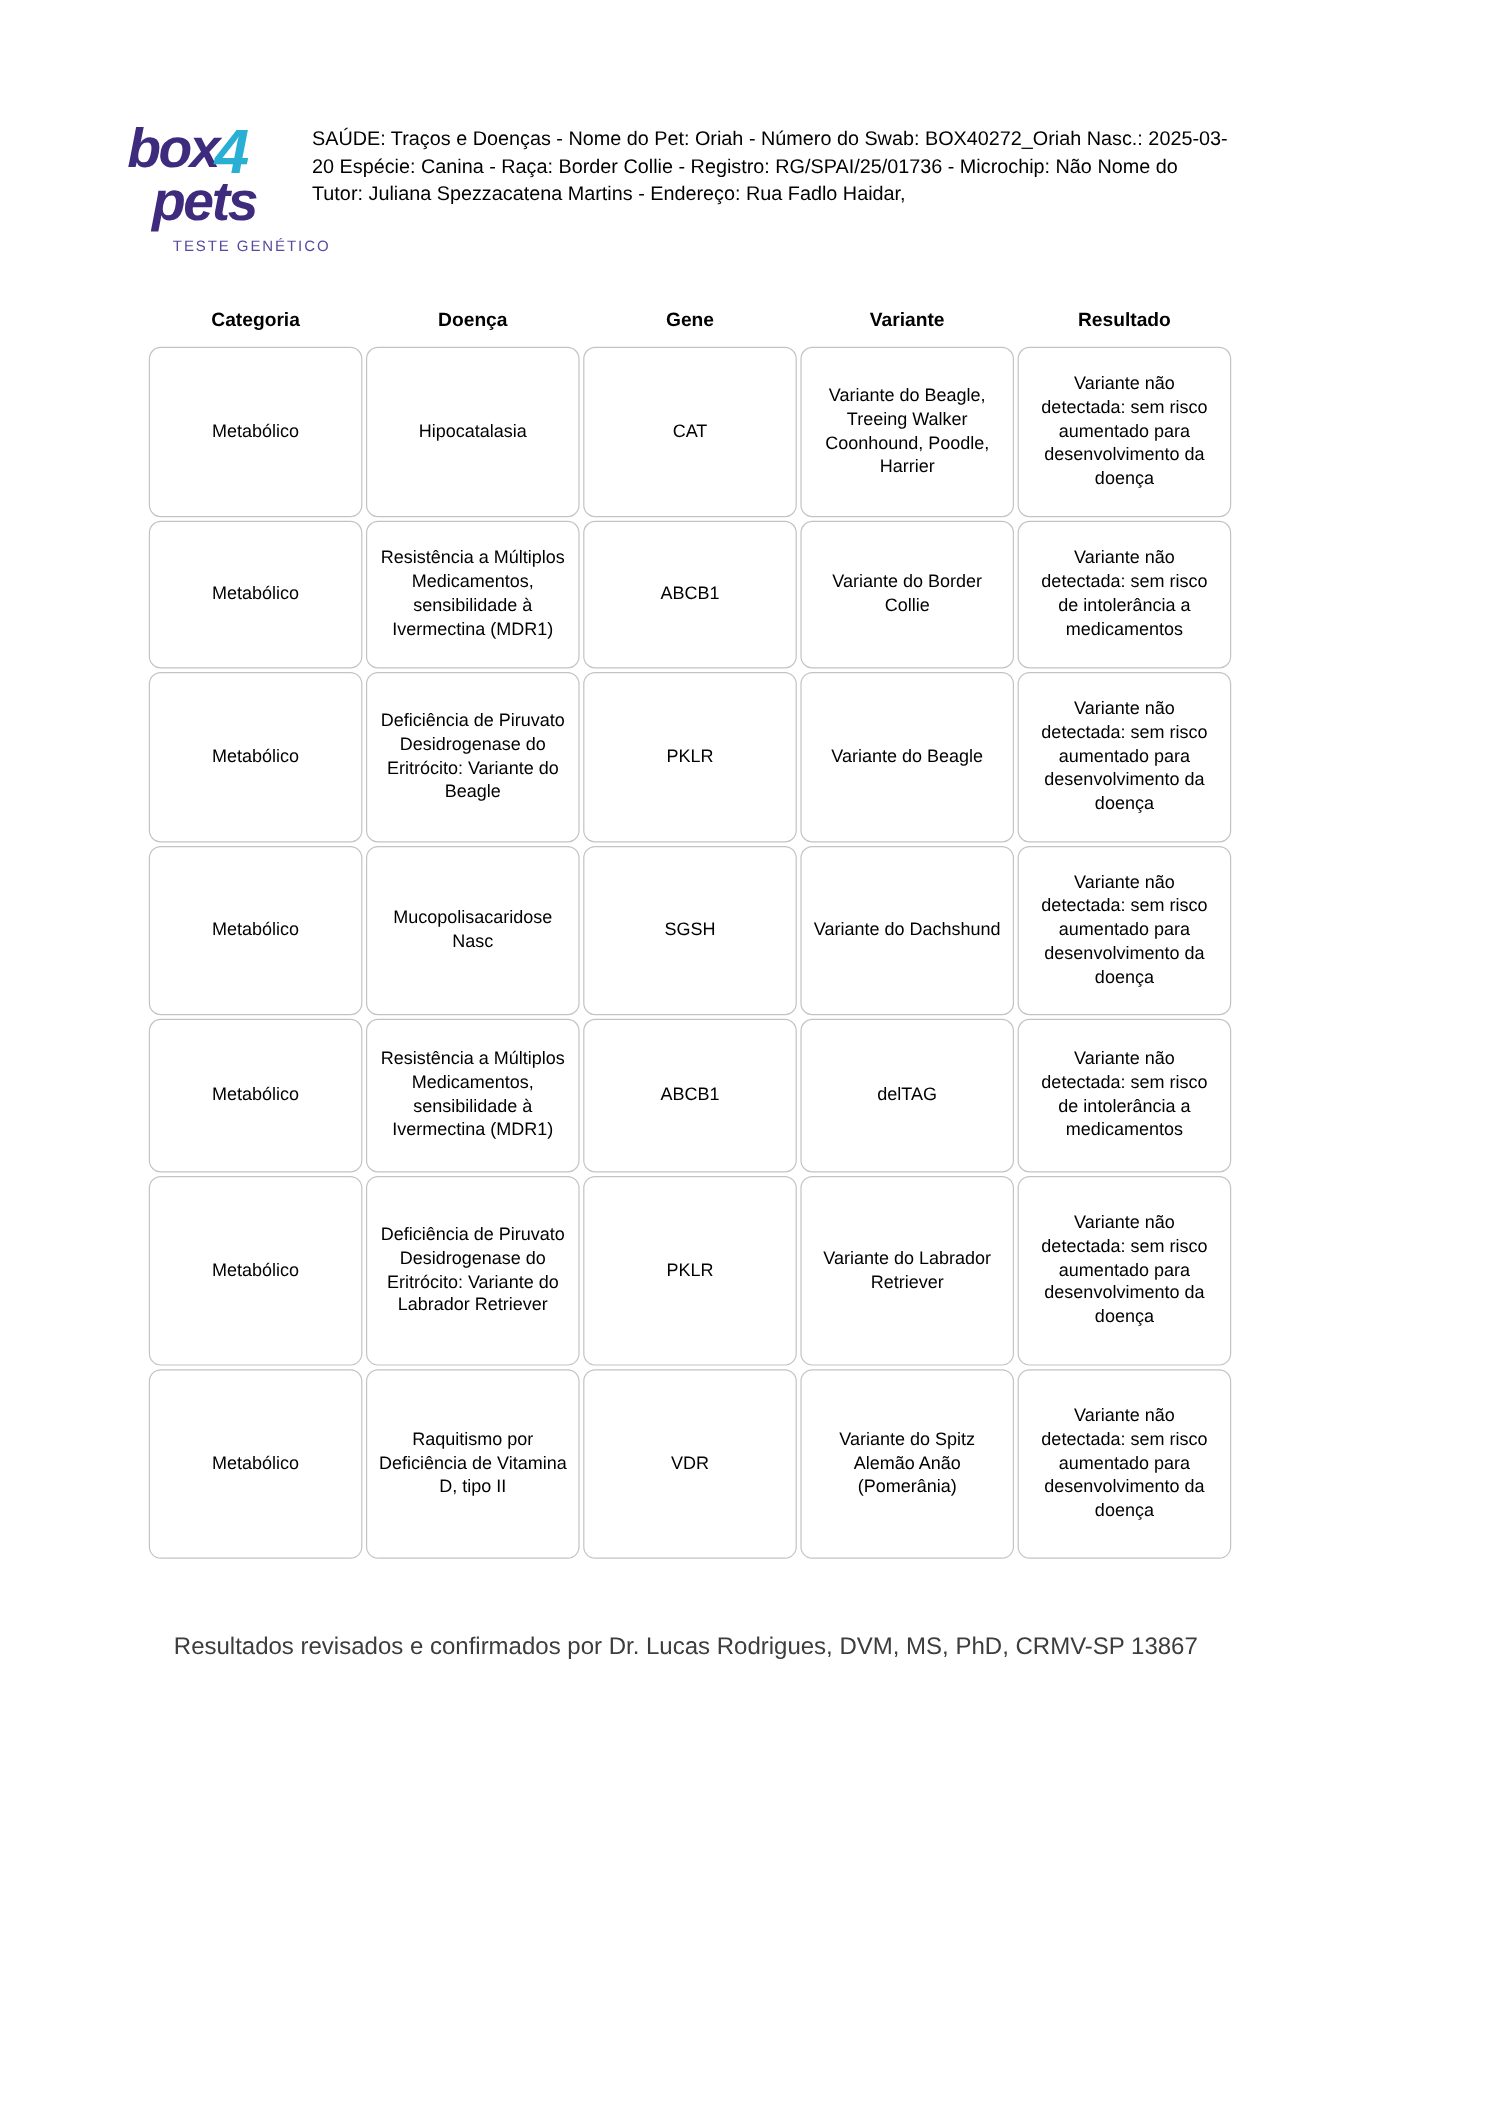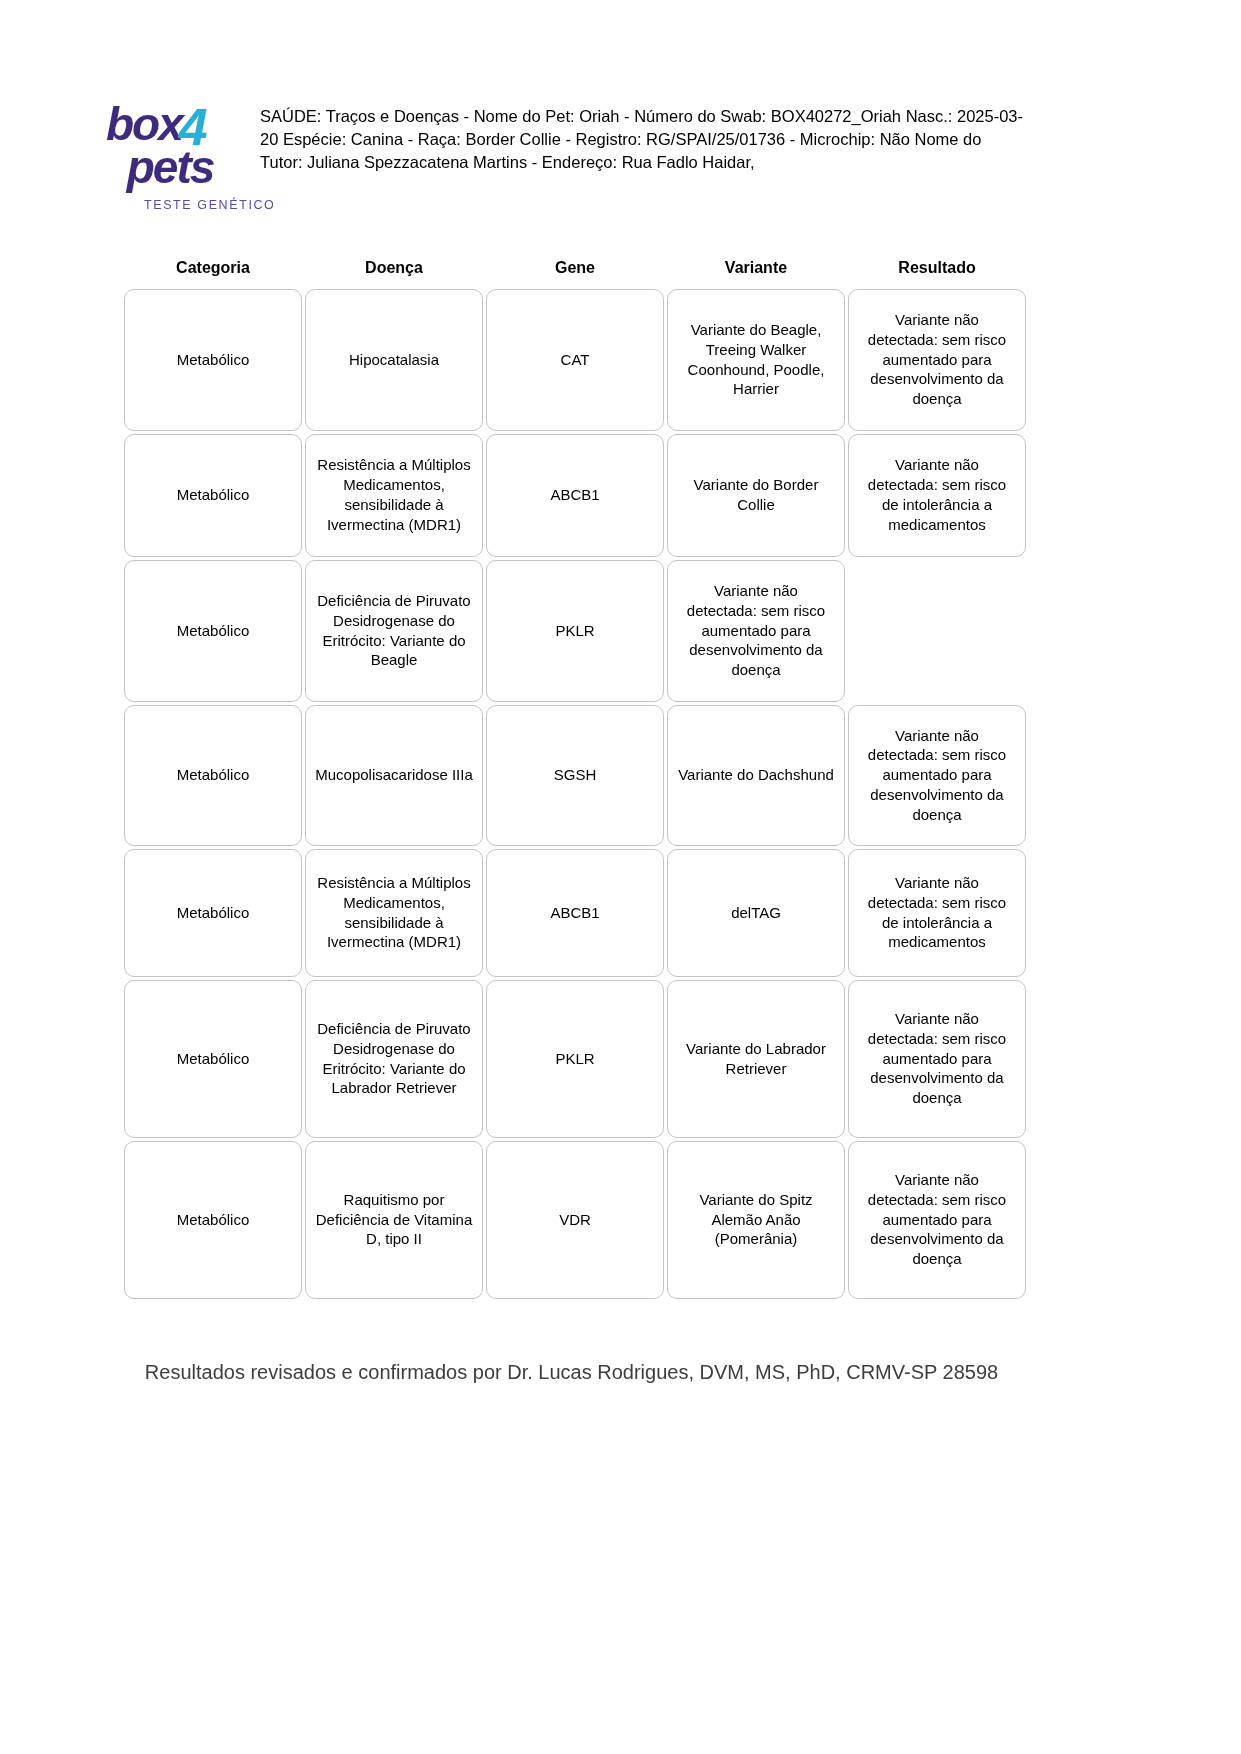--- a/index.html
+++ b/index.html
@@ -173,26 +173,27 @@
       <div class="cell">Resistência a Múltiplos Medicamentos, sensibilidade à Ivermectina (MDR1)</div>
       <div class="cell">ABCB1</div>
       <div class="cell">Variante do Border Collie</div>
       <div class="cell">Variante não detectada: sem risco de intolerância a medicamentos</div>
     </div>
 
     <div class="trow r3">
       <div class="cell">Metabólico</div>
       <div class="cell">Deficiência de Piruvato Desidrogenase do Eritrócito: Variante do Beagle</div>
       <div class="cell">PKLR</div>
+      <div class="cell">Variante do Beagle</div>
       <div class="cell">Variante não detectada: sem risco aumentado para desenvolvimento da doença</div>
     </div>
 
     <div class="trow r4">
       <div class="cell">Metabólico</div>
-      <div class="cell">Mucopolisacaridose IIIa</div>
+      <div class="cell">Mucopolisacaridose Nasc</div>
       <div class="cell">SGSH</div>
       <div class="cell">Variante do Dachshund</div>
       <div class="cell">Variante não detectada: sem risco aumentado para desenvolvimento da doença</div>
     </div>
 
     <div class="trow r5">
       <div class="cell">Metabólico</div>
       <div class="cell">Resistência a Múltiplos Medicamentos, sensibilidade à Ivermectina (MDR1)</div>
       <div class="cell">ABCB1</div>
       <div class="cell">delTAG</div>
@@ -210,15 +211,15 @@
     <div class="trow r7">
       <div class="cell">Metabólico</div>
       <div class="cell">Raquitismo por Deficiência de Vitamina D, tipo II</div>
       <div class="cell">VDR</div>
       <div class="cell">Variante do Spitz Alemão Anão (Pomerânia)</div>
       <div class="cell">Variante não detectada: sem risco aumentado para desenvolvimento da doença</div>
     </div>
 
   </div>
 
-  <p class="footer">Resultados revisados e confirmados por Dr. Lucas Rodrigues, DVM, MS, PhD, CRMV-SP 28598</p>
+  <p class="footer">Resultados revisados e confirmados por Dr. Lucas Rodrigues, DVM, MS, PhD, CRMV-SP 13867</p>
 
 </div>
 
 </body></html>

